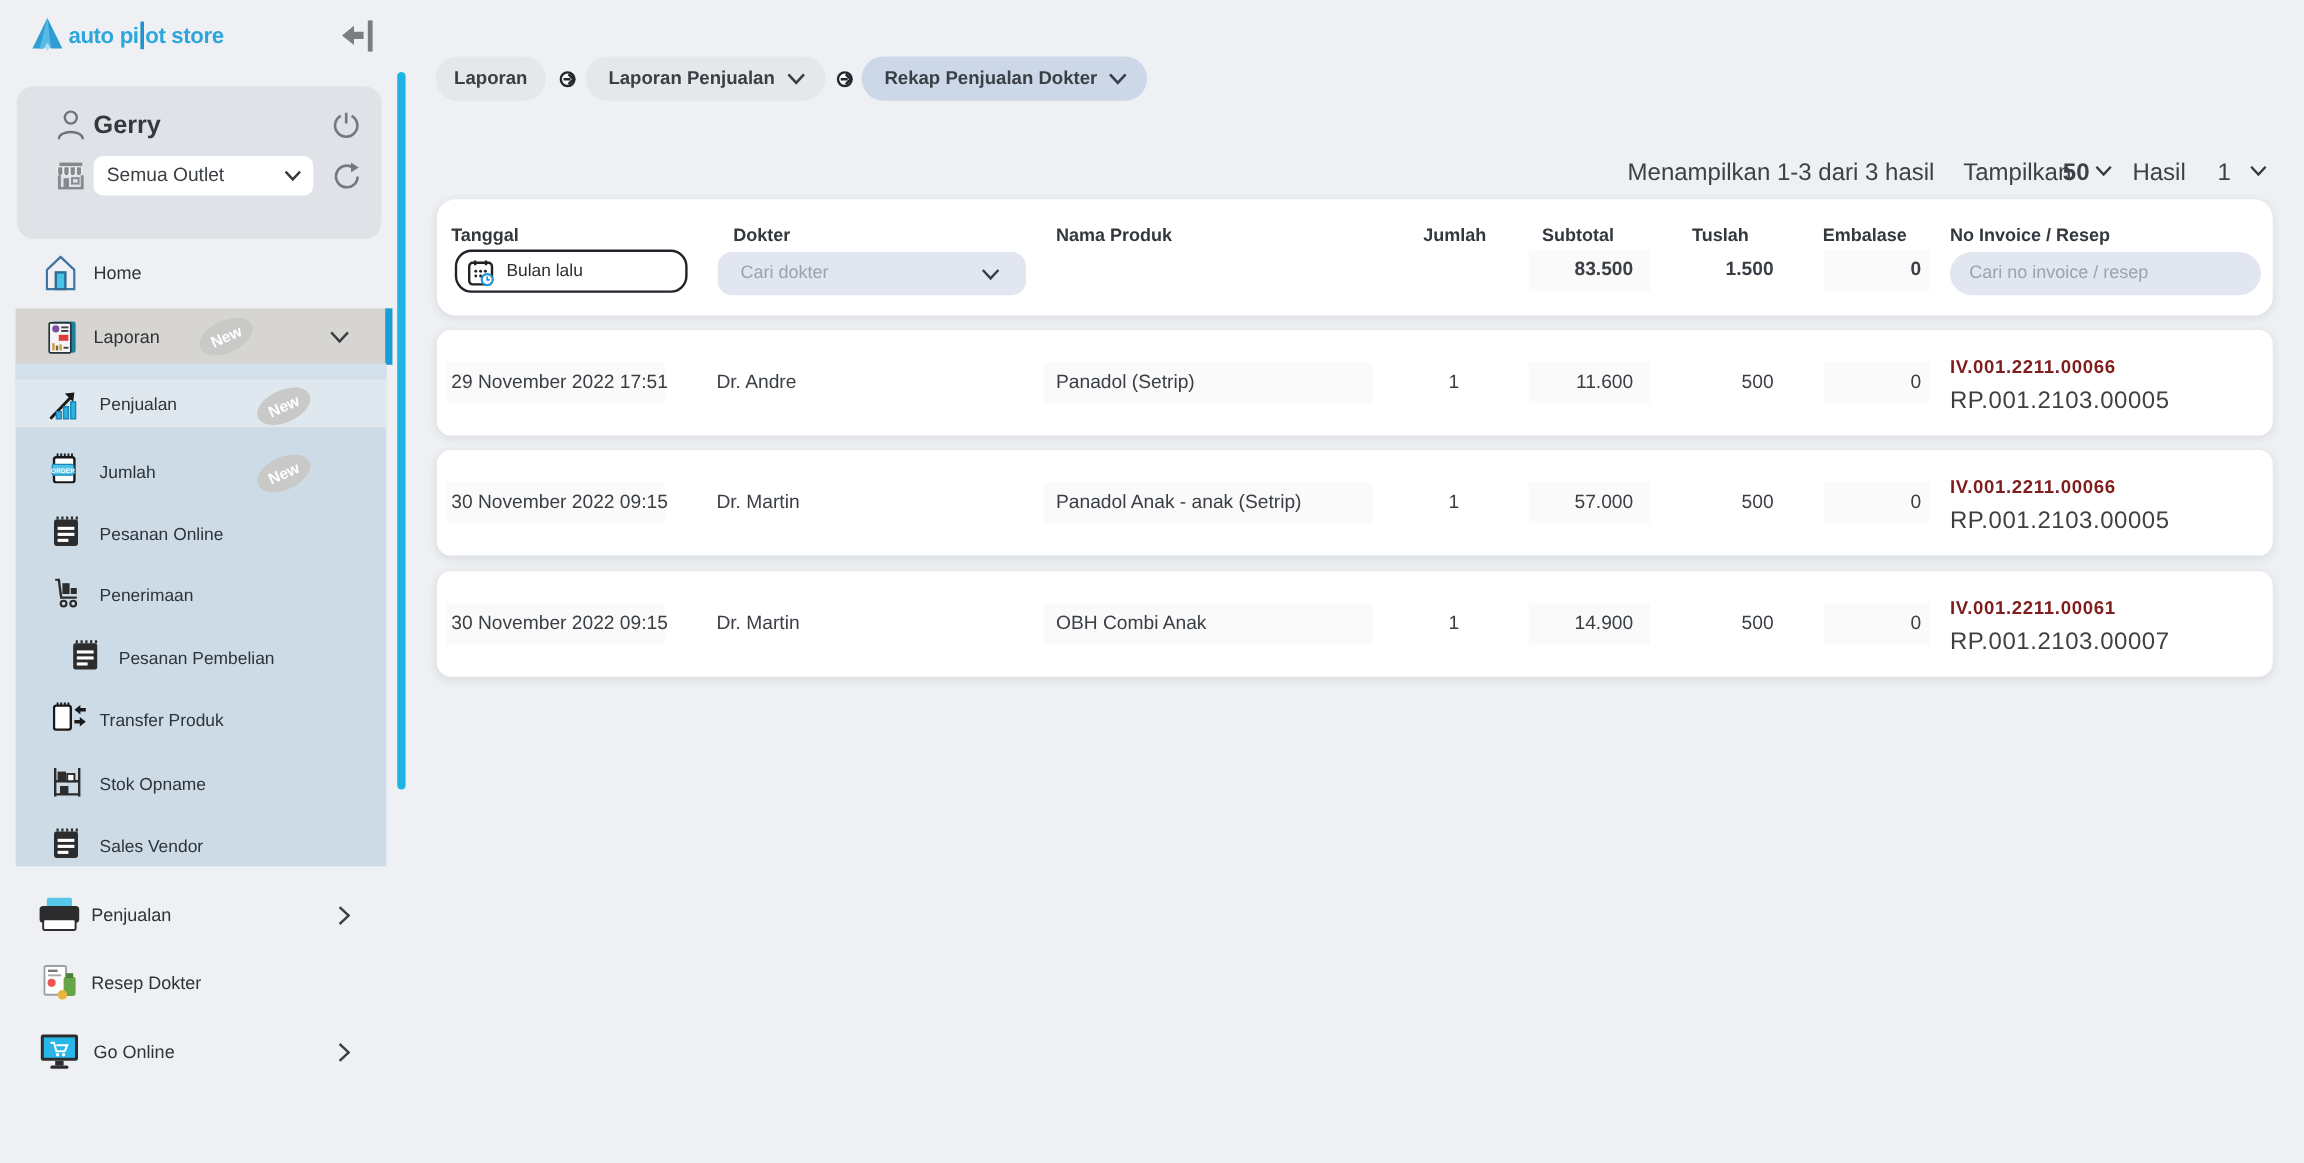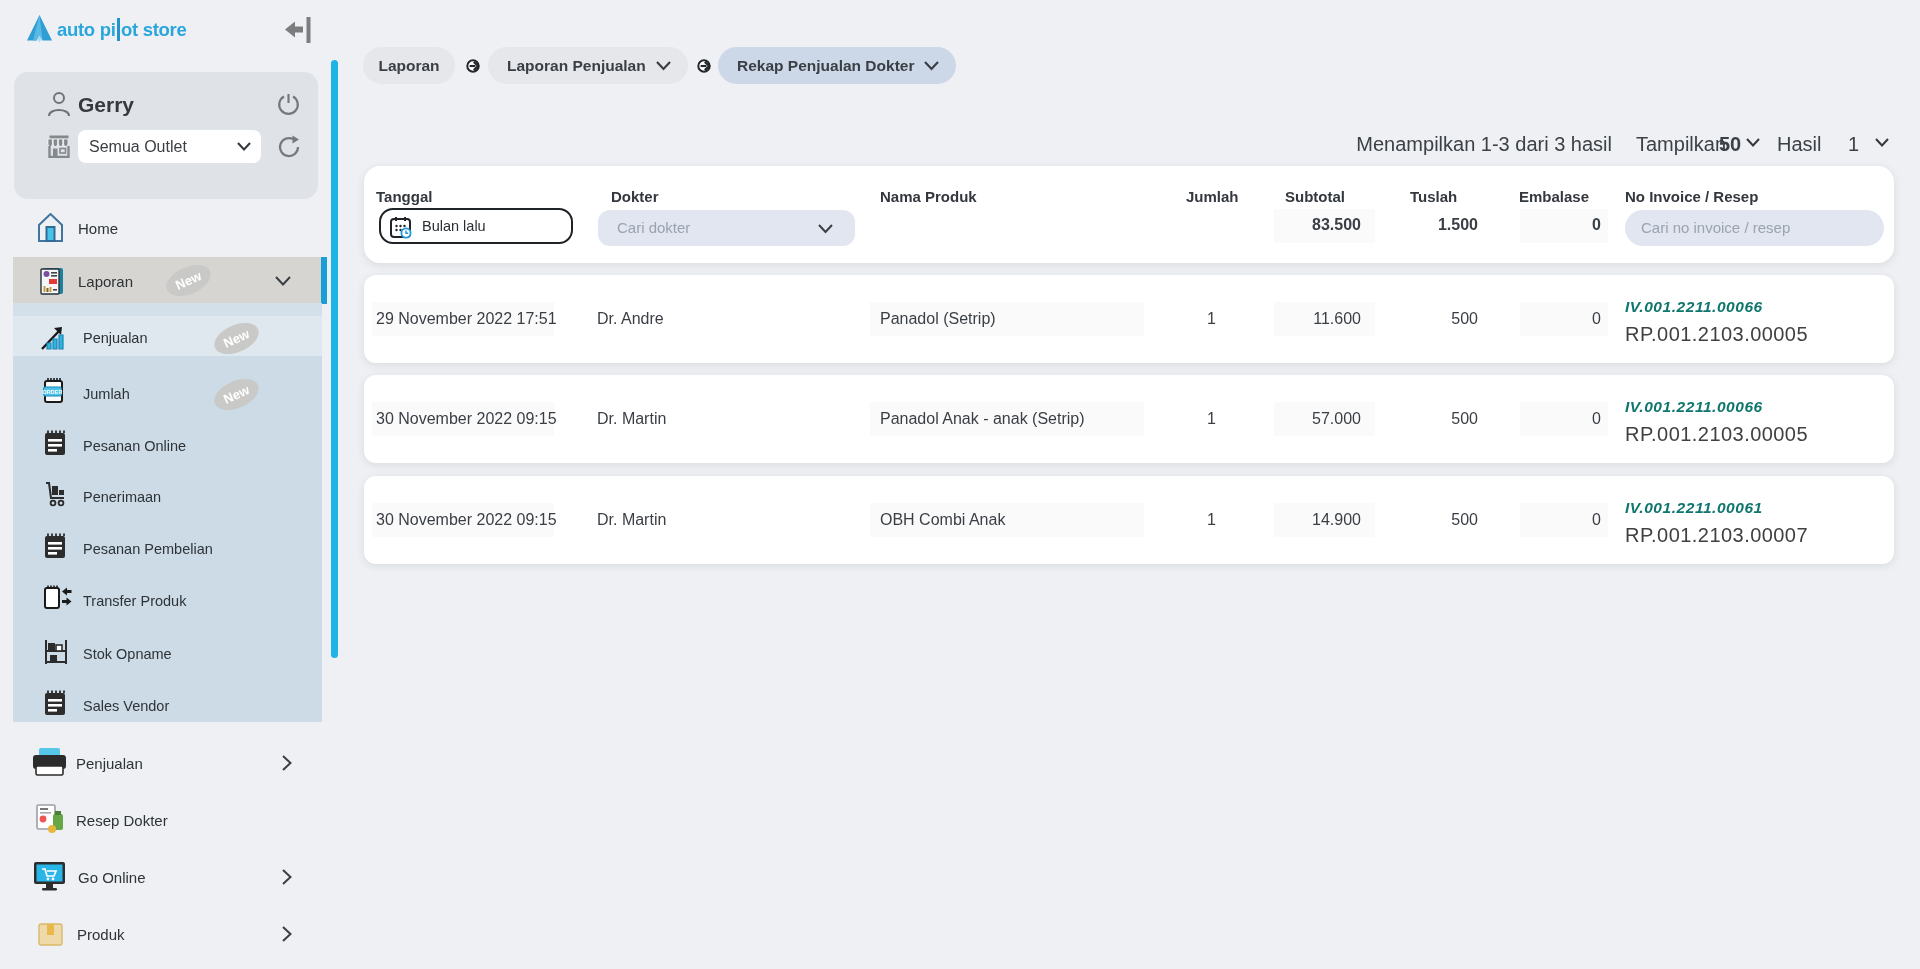--- a/index.html
+++ b/index.html
@@ -38,21 +38,21 @@
 .card { position:absolute; left:364px; width:1530px; background:#ffffff; box-shadow:0 2px 8px rgba(40,45,60,0.10); }
 #headcard { top:166px; height:97px; border-radius:16px; }
 .hlabel { position:absolute; top:22px; font-size:15px; font-weight:bold; color:#33383e; }
 .dateinput { position:absolute; left:15px; top:42px; width:194px; height:36px; border:2px solid #1f2328; border-radius:14px; background:#fff; }
 .filtersel { position:absolute; top:44px; width:257px; height:36px; background:#e1e6f0; border-radius:12px; font-size:15px; color:#9ba3af; line-height:36px; padding-left:19px; }
 .searchinput { position:absolute; top:44px; width:259px; height:36px; background:#e1e6f0; border-radius:18px; font-size:15px; color:#9ba3af; line-height:36px; padding-left:16px; }
 
 .rowcard { border-radius:12px; height:88px; }
 .rcell { position:absolute; font-size:16px; color:#3a3f45; }
 .num { text-align:right; }
-.inv1 { font-weight:bold; font-size:15.5px; color:#0f766e; letter-spacing:0.55px;font-style:italic; }
+.inv1 { font-weight:bold; font-size:15.5px; color:#7f1d1d; letter-spacing:0.55px; }
 .inv2 { font-size:20px; color:#404040; letter-spacing:0.45px; }
 .cellband { position:absolute; background:#fafafa; height:34px; }
 </style>
 </head>
 <body>
 
 <div id="sidebar">
   <svg id="logo-tri" style="left:26px; top:15px;" width="27" height="28" viewBox="0 0 27 28">
     <path d="M13.5 0 L26 25.5 L16.5 25.5 L13.5 20.5 L10.5 25.5 L1 25.5 Z" fill="#2e9ed5"></path>
     <path d="M13.5 0 L16.5 25.5 L13.5 20.5 L10.5 25.5 L7 25.5 Z" fill="#58b9e5"></path>
@@ -157,21 +157,21 @@
   <div class="mrow srow" style="top:473px;">
     <svg style="position:absolute;left:44px;top:9px" width="24" height="25" viewBox="0 0 24 25">
       <path d="M2 1 L5 1 L7 16 L20 16" fill="none" stroke="#2c2c2c" stroke-width="2"></path>
       <rect x="8" y="4" width="6" height="9" fill="#2c2c2c"></rect>
       <rect x="15" y="8" width="5" height="5" fill="#2c2c2c"></rect>
       <circle cx="9" cy="21" r="2.4" fill="none" stroke="#2c2c2c" stroke-width="1.8"></circle>
       <circle cx="17" cy="21" r="2.4" fill="none" stroke="#2c2c2c" stroke-width="1.8"></circle>
     </svg>
     <div class="lbl">Penerimaan</div>
   </div>
-  <div class="mrow srow" style="top:525px;">
+  <div class="mrow srow" style="top:525px;margin-left:16px;">
     <svg style="position:absolute;left:44px;top:8px" width="22" height="26" viewBox="0 0 22 26">
       <rect x="1" y="3" width="20" height="22" rx="2" fill="#2c2c2c"></rect>
       <path d="M4 3 v-2.5 M8 3 v-2.5 M12 3 v-2.5 M16 3 v-2.5 M20 3 v-2.5" stroke="#2c2c2c" stroke-width="1.8"></path>
       <rect x="4" y="9" width="14" height="2.6" fill="#fff"></rect>
       <rect x="4" y="14" width="14" height="2.6" fill="#fff"></rect>
       <rect x="4" y="19" width="9" height="2.6" fill="#fff"></rect>
     </svg>
     <div class="lbl">Pesanan Pembelian</div>
   </div>
   <div class="mrow srow" style="top:577px;">
@@ -230,30 +230,20 @@
     <svg style="position:absolute;left:33px;top:13px" width="33" height="31" viewBox="0 0 33 31">
       <rect x="1" y="1" width="31" height="22" rx="2" fill="#2c2c2c"></rect>
       <rect x="3.5" y="3.5" width="26" height="17" fill="#28b5e8"></rect>
       <path d="M9 8 h3 l2 7 h7 l2-5 h-9" fill="none" stroke="#fff" stroke-width="1.7"></path>
       <circle cx="15" cy="18" r="1.4" fill="#fff"></circle>
       <circle cx="20" cy="18" r="1.4" fill="#fff"></circle>
       <rect x="13" y="23" width="7" height="4" fill="#2c2c2c"></rect>
       <rect x="9" y="27" width="15" height="2.6" rx="1.3" fill="#2c2c2c"></rect>
     </svg>
     <div class="lbl" style="left:78px;">Go Online</div>
-    <svg class="chevright" width="10" height="16" viewBox="0 0 10 16" fill="none" stroke="#3a3f44" stroke-width="2">
-        <path d="M1 1 L8.5 8 L1 15"></path>
-      </svg>
-  </div>
-  <div class="mrow" style="top:905px; height:57px;">
-    <svg style="position:absolute;left:38px;top:16px" width="25" height="25" viewBox="0 0 25 25">
-      <rect x="1" y="3" width="23" height="21" rx="2" fill="#efd9a8" stroke="#d9b96a" stroke-width="1.4"></rect>
-      <rect x="9" y="3" width="7" height="11" fill="#e8b84a"></rect>
-    </svg>
-    <div class="lbl" style="left:77px;">Produk</div>
     <svg class="chevright" width="10" height="16" viewBox="0 0 10 16" fill="none" stroke="#3a3f44" stroke-width="2">
         <path d="M1 1 L8.5 8 L1 15"></path>
       </svg>
   </div>
 </div>
 
 <div id="scrollthumb"></div>
 
 <div class="pill" style="left:363px; width:92px;">Laporan</div>
 <svg class="arrowcircle" style="left:466px; top:58px;" width="17" height="16" viewBox="0 0 17 16">

